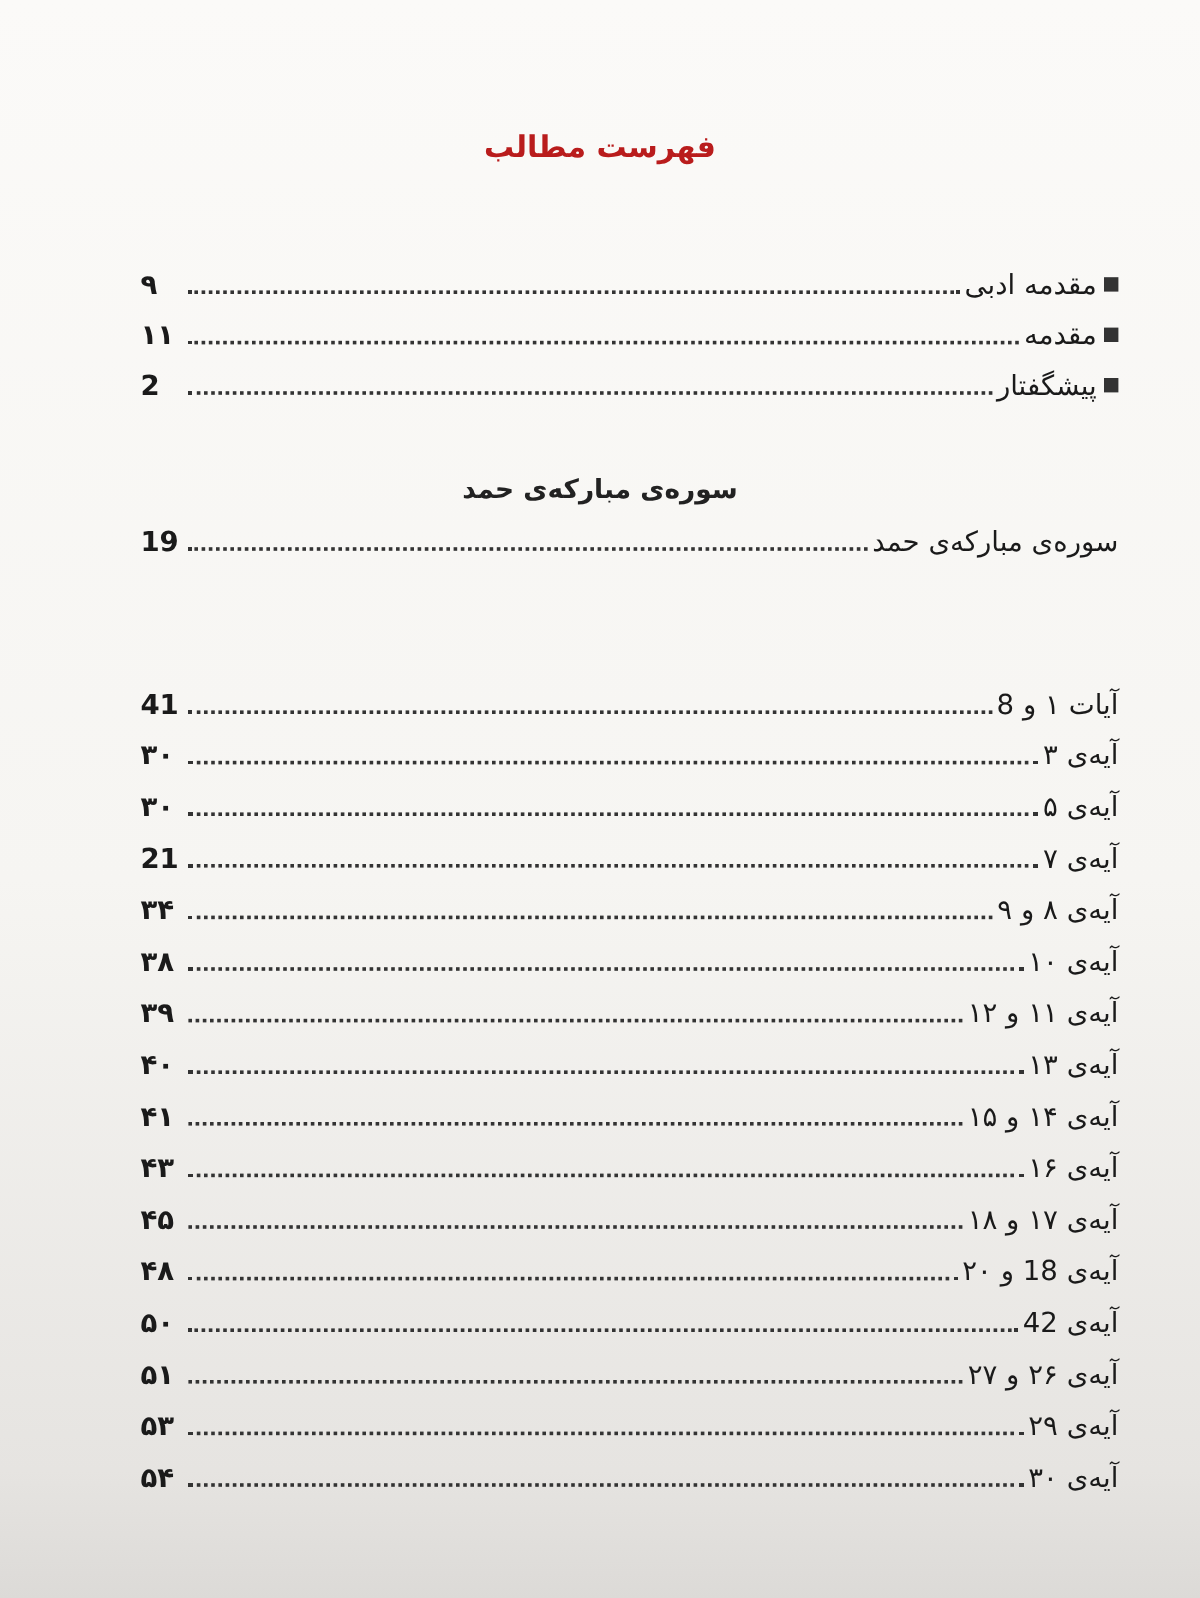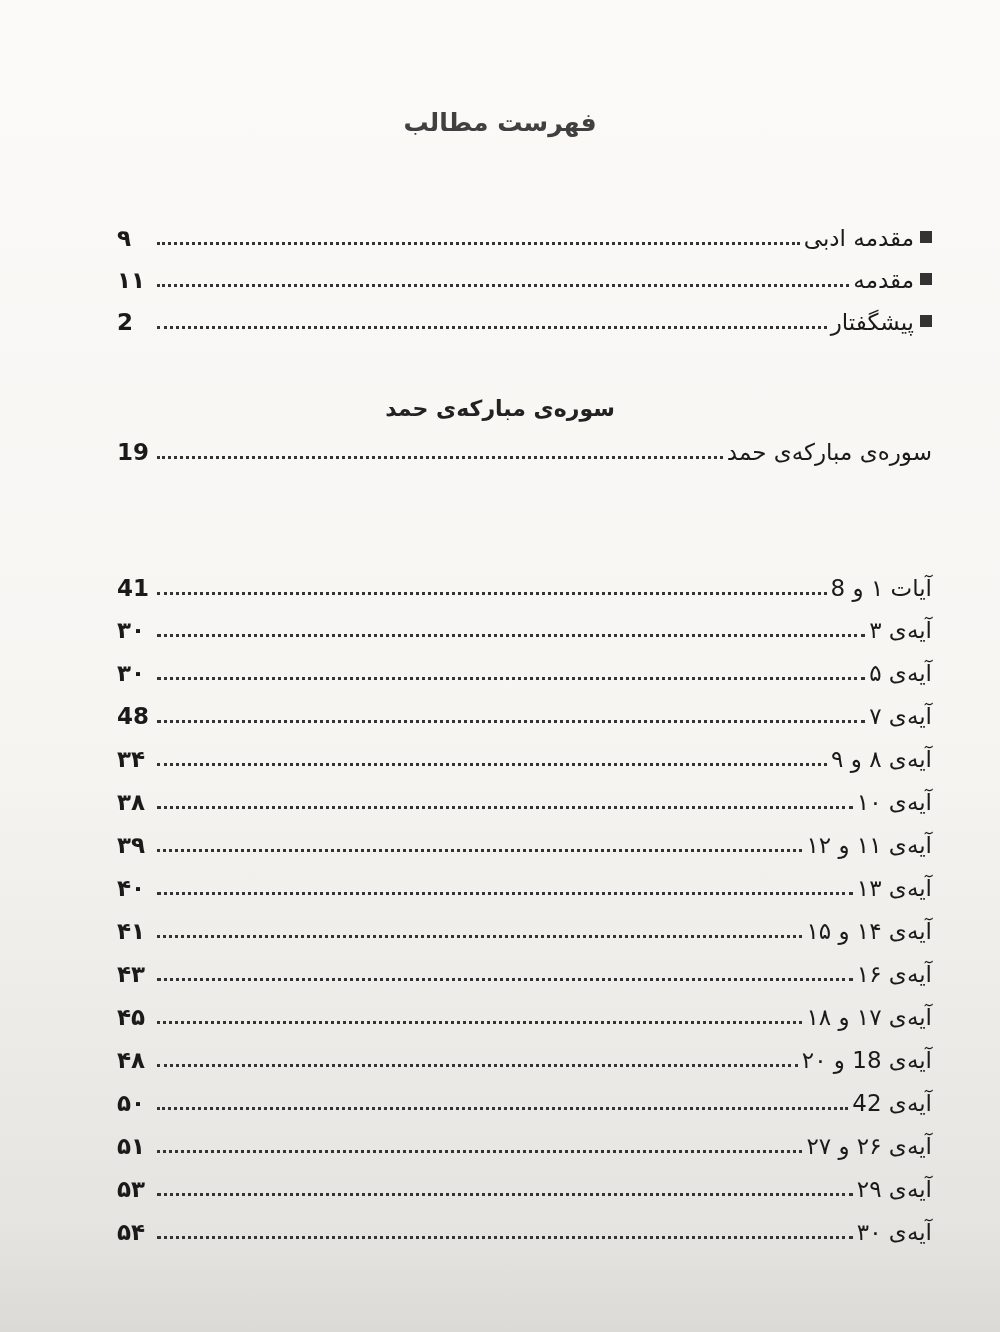--- a/index.html
+++ b/index.html
@@ -6,21 +6,21 @@
   body {
     width: 1000px; height: 1332px; overflow: hidden;
     background: linear-gradient(180deg, #fbfaf8 0%, #f6f5f2 55%, #e6e4e1 92%, #dcdad7 100%);
     font-family: "DejaVu Sans", sans-serif;
     color: #1a1a1a;
     position: relative;
   }
   .page { position: absolute; left: 0; top: 0; width: 1000px; height: 1332px; direction: rtl; }
   .title {
     position: absolute; top: 108px; left: 0; width: 1000px;
-    text-align: center; font-size: 25px; font-weight: bold; color: #404040;
+    text-align: center; font-size: 25px; font-weight: bold; color: #b91c1c;
   }
   .heading {
     position: absolute; left: 0; width: 1000px; text-align: center;
     font-size: 22px; font-weight: bold; color: #222;
   }
   .row {
     position: absolute; right: 68px; width: 815px; height: 40px;
     display: flex; align-items: flex-end; direction: rtl;
     font-size: 23px; line-height: 1;
   }
@@ -77,21 +77,21 @@
       <span class="page-num">۳۰</span>
     </div>
   <div class="row" style="top:645px">
       <span class="label">آیه‌ی ۵</span>
       <span class="dots"></span>
       <span class="page-num">۳۰</span>
     </div>
   <div class="row" style="top:688px">
       <span class="label">آیه‌ی ۷</span>
       <span class="dots"></span>
-      <span class="page-num">48</span>
+      <span class="page-num">21</span>
     </div>
   <div class="row" style="top:731px">
       <span class="label">آیه‌ی ۸ و ۹</span>
       <span class="dots"></span>
       <span class="page-num">۳۴</span>
     </div>
   <div class="row" style="top:774px">
       <span class="label">آیه‌ی ۱۰</span>
       <span class="dots"></span>
       <span class="page-num">۳۸</span>

